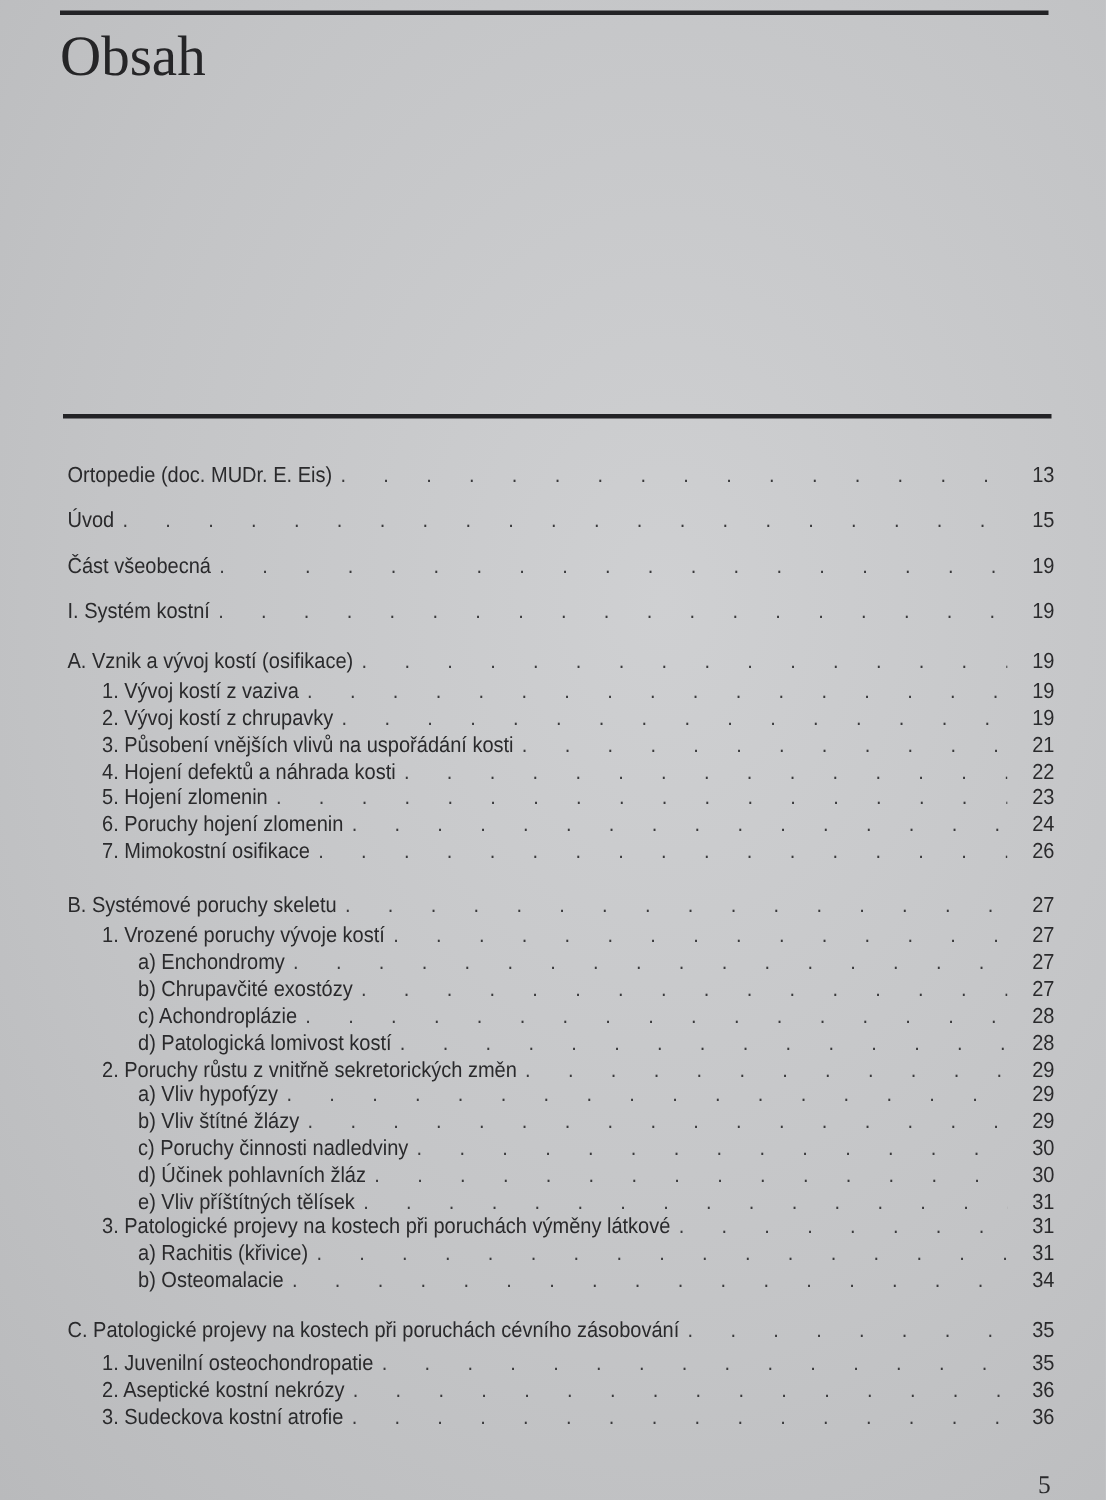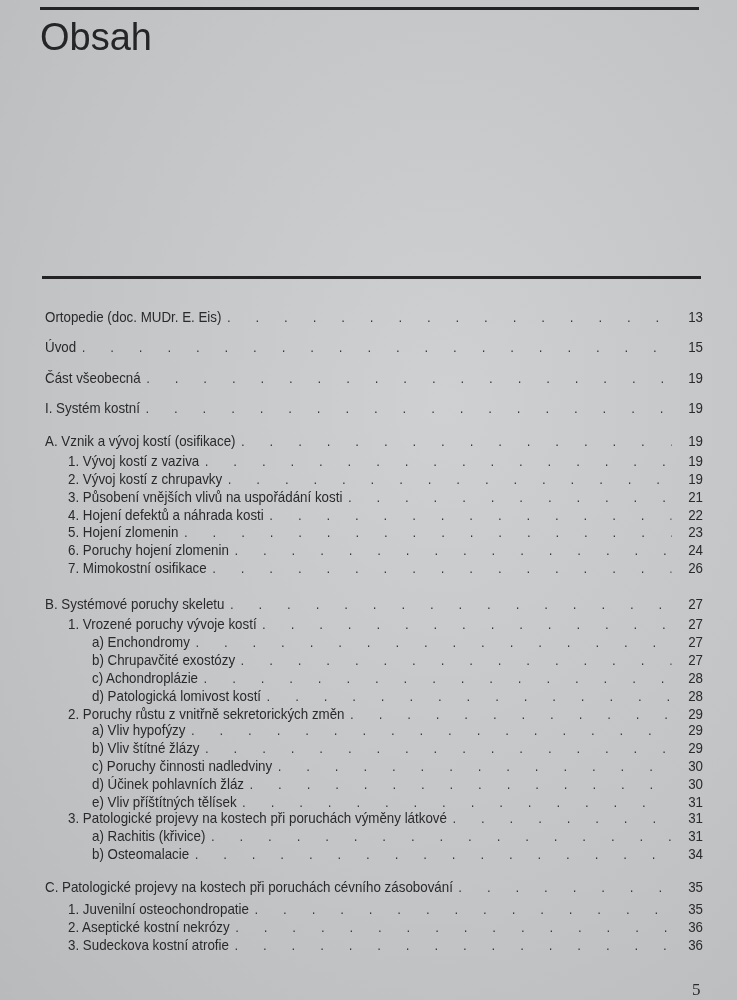--- a/index.html
+++ b/index.html
@@ -19,21 +19,21 @@
   .rule {
     position: absolute;
     background: #232326;
   }
   #top-rule { left: 40px; top: 7px; width: 659px; height: 3px; }
   #mid-rule { left: 42px; top: 276px; width: 659px; height: 3px; }
   .title {
     position: absolute;
     left: 40px;
     top: 16px;
-    font-family: Liberation Sans, sans-serif;
+    font-family: Liberation Serif, serif;
     font-size: 38px;
     color: #252527;
     letter-spacing: 0px;
   }
   .toc {
     position: absolute;
     left: 0;
     top: 0;
     width: 737px;
   }

